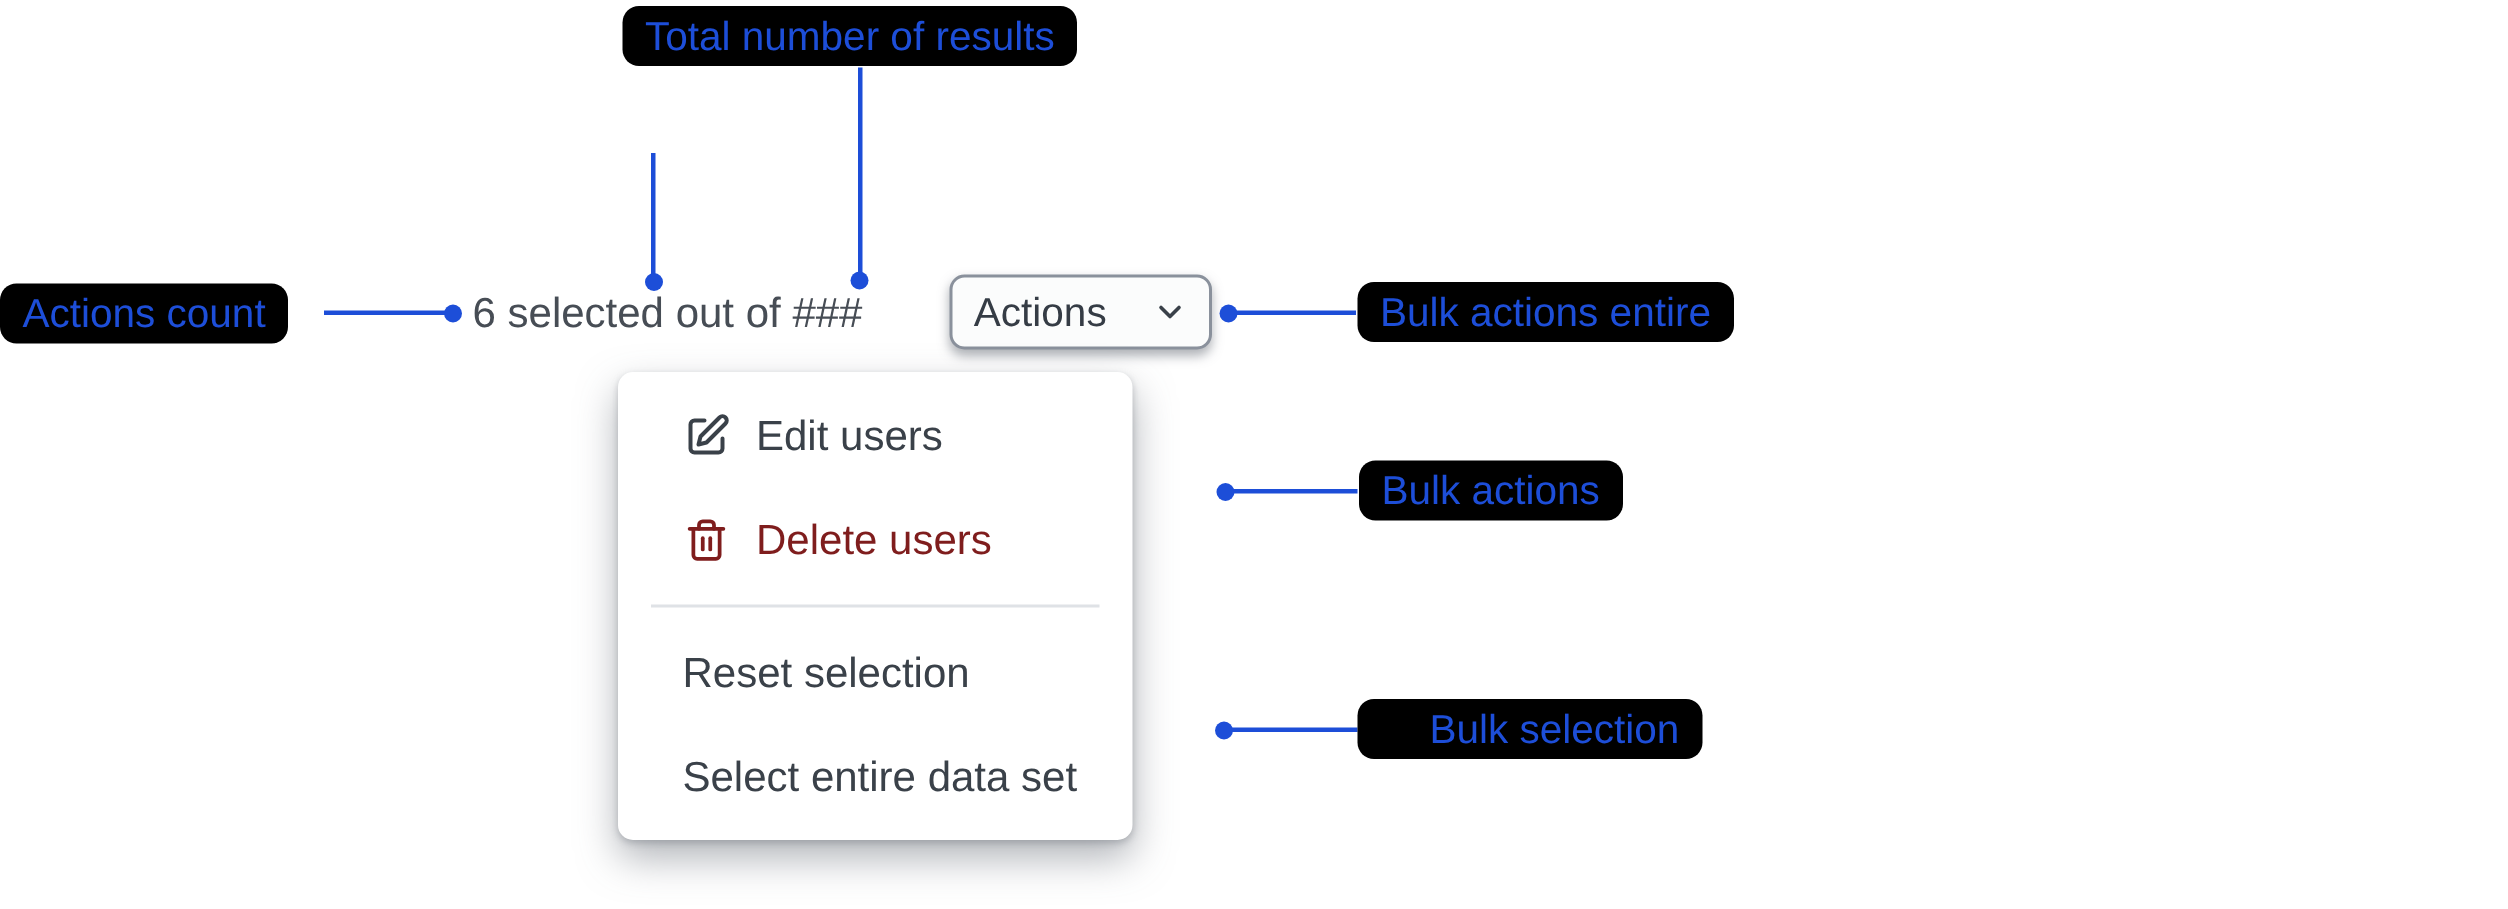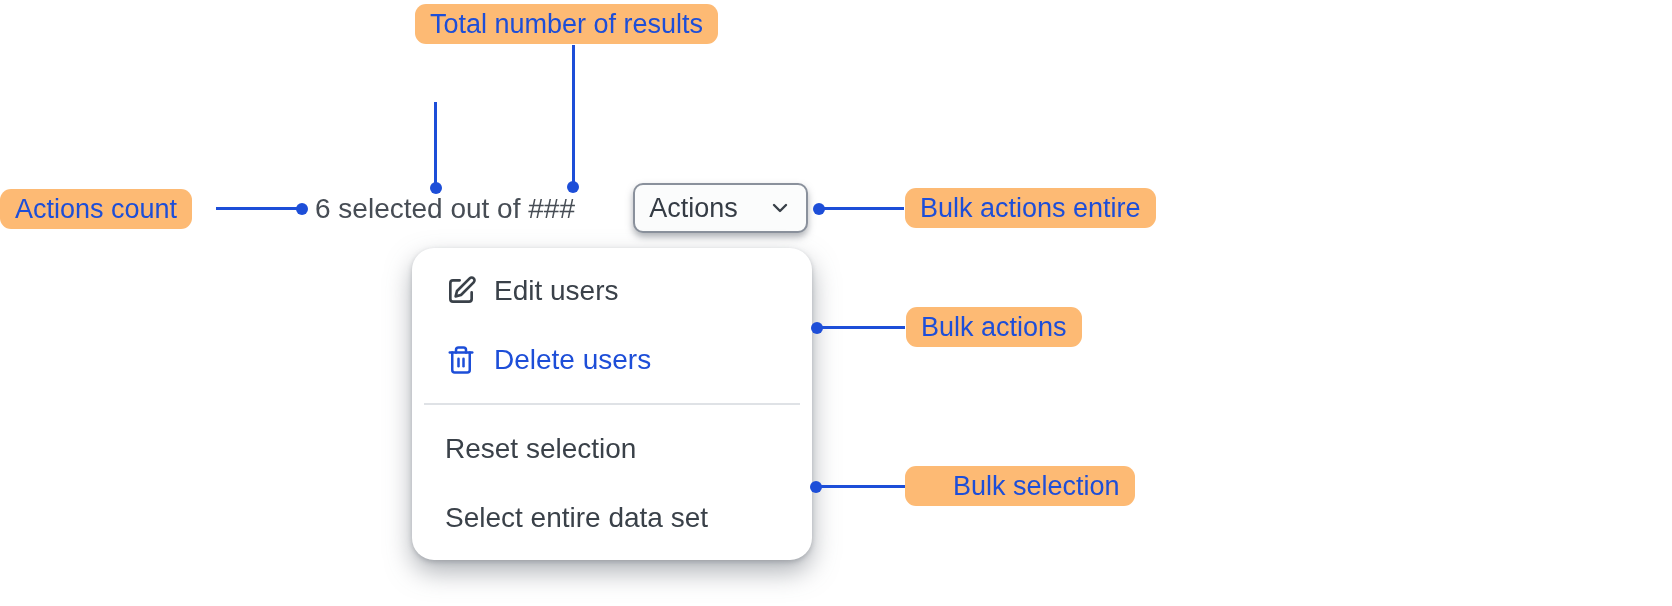--- a/index.html
+++ b/index.html
@@ -12,21 +12,21 @@
     width: 1672px;
     height: 606px;
     background: #ffffff;
     font-family: "Liberation Sans", sans-serif;
     overflow: hidden;
   }
 
   
   .callout {
     position: absolute;
-    background: #fdba74;
+    background: #000000;
     color: #1D4ED8;
     font-size: 27px;
     line-height: 40px;
     height: 40px;
     padding: 0 15px;
     border-radius: 11px;
     white-space: nowrap;
   }
 
   
@@ -78,42 +78,42 @@
   }
   .actions-button svg {
     display: block;
   }
 
   
   .menu {
     position: absolute;
     left: 412px;
     top: 248px;
-    width: 400px;
+    width: 343px;
     height: 312px;
     box-sizing: border-box;
     background: #ffffff;
-    border-radius: 22px;
+    border-radius: 10px;
     box-shadow: 0 2px 5px rgba(100, 106, 116, 0.35),
                 0 12px 26px rgba(100, 106, 116, 0.5);
-    padding: 8px 0;
+    padding: 8px 10px;
   }
   .menu-item {
     height: 69px;
     display: flex;
     align-items: center;
     gap: 17px;
     padding: 0 33px;
     font-size: 28px;
     color: #3A4149;
     cursor: pointer;
     white-space: nowrap;
   }
   .menu-item.danger {
-    color: #1d4ed8;
+    color: #7f1d1d;
   }
   .menu-item .item-icon {
     display: flex;
     align-items: center;
     justify-content: center;
     width: 32px;
     height: 32px;
     flex: 0 0 32px;
   }
   .menu-divider {

